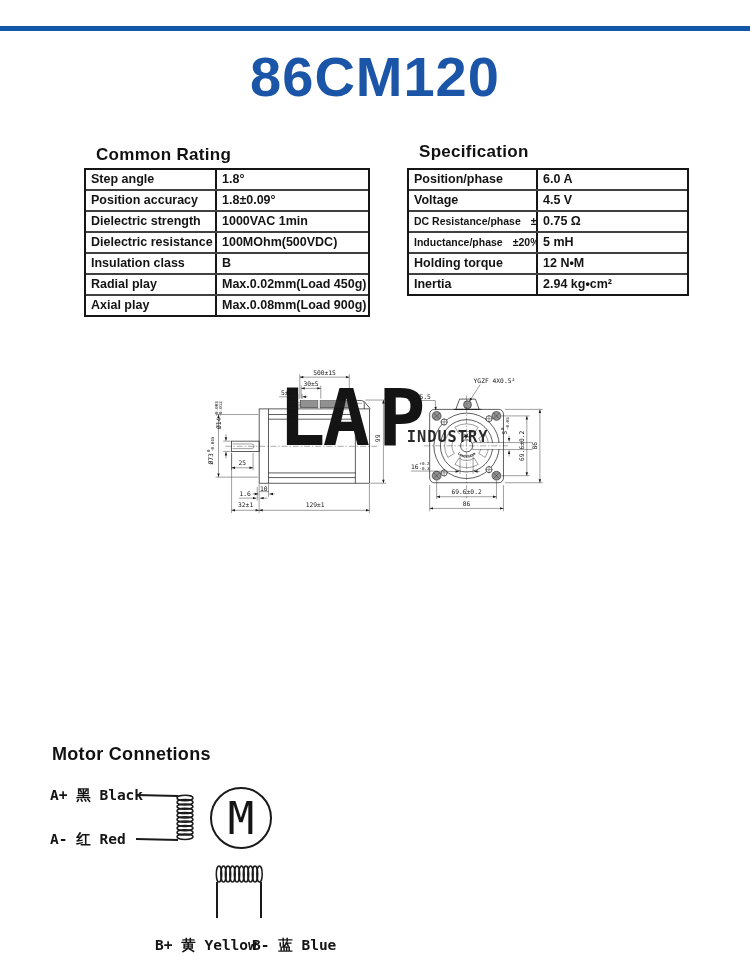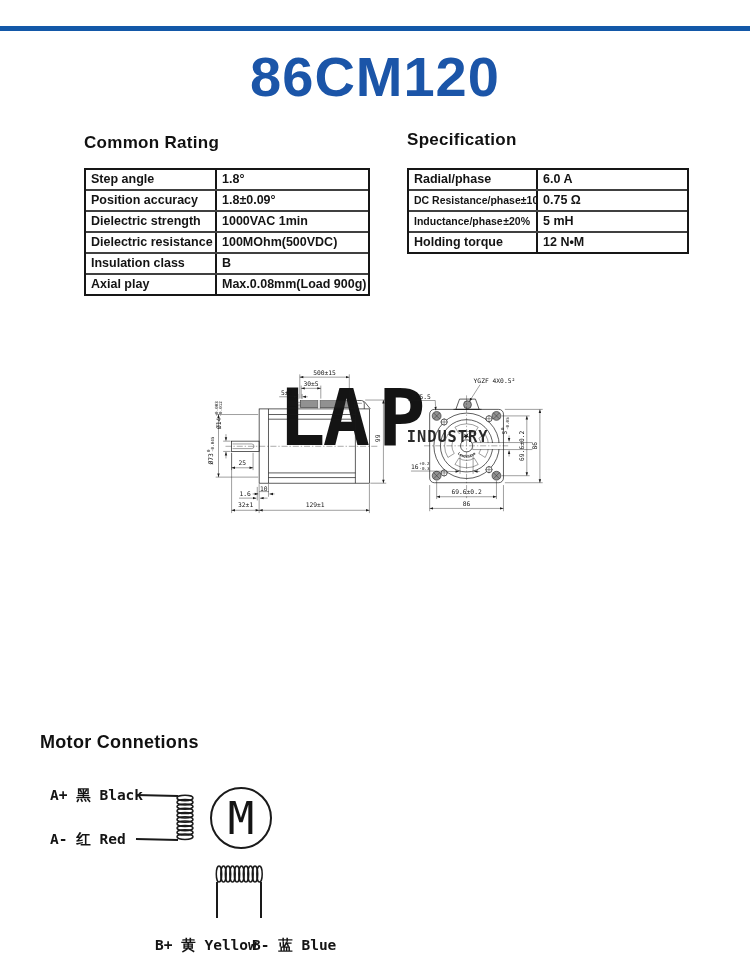--- a/index.html
+++ b/index.html
@@ -2,30 +2,30 @@
 <html><head>
 <meta charset="utf-8">
 <style>
   html,body{margin:0;padding:0;background:#ffffff;}
   .page{position:relative;width:750px;height:966px;background:#fff;overflow:hidden;
         font-family:"Liberation Sans",sans-serif;color:#141414;}
   .topbar{position:absolute;left:0;top:26px;width:750px;height:5px;background:#1358a8;}
   .title{position:absolute;left:0;right:0;top:44px;margin:0;text-align:center;
          font-size:56px;font-weight:700;letter-spacing:1px;color:#1b55a8;
          font-family:"Liberation Sans",sans-serif;}
-  .sec{position:absolute;margin:0;font-size:17px;font-weight:800;letter-spacing:.3px;color:#111;}
+  .sec{position:absolute;margin:12px;font-size:17px;font-weight:800;letter-spacing:.3px;color:#111;}
   .tbl{position:absolute;border:2px solid #161616;background:#fff;}
   .trow{display:grid;}
   .trow + .trow{border-top:2px solid #404040;}
   .cr .trow{grid-template-columns:131px 1fr;}
   .sp .trow{grid-template-columns:129px 1fr;}
   .tl,.tv{font:700 12.5px/19px "Liberation Sans",sans-serif;height:19px;
           padding-left:5px;white-space:nowrap;overflow:hidden;}
   .tl{border-right:2px solid #161616;}
-  .small .tl{font-size:10.5px;display:flex;justify-content:space-between;padding-right:6px;}
+  .small .tl{font-size:10.5px;display:flex;justify-content:space-between;padding-right:6px;gap:10px;}
   svg text{font-family:"DejaVu Sans Mono",monospace;fill:#141414;}
   .dt{font-size:13.5px;}
   .dsm{font-size:9px;}
   .ln{stroke:#1a1a1a;stroke-width:1.5;fill:none;}
   .lnf{stroke:#1a1a1a;stroke-width:1.5;fill:#fff;}
   .tn{stroke:#1a1a1a;stroke-width:0.9;fill:none;}
   .cl{stroke:#1a1a1a;stroke-width:0.8;fill:none;stroke-dasharray:13 4 3 4;}
   .dim{stroke:#1a1a1a;stroke-width:0.9;fill:none;marker-start:url(#ar);marker-end:url(#ar);}
   .are{stroke:#1a1a1a;stroke-width:0.9;fill:none;marker-end:url(#ar);}
   .wire{stroke:#1a1a1a;stroke-width:2;fill:none;}
@@ -57,49 +57,61 @@
       </div>
     <div class="trow">
         <div class="tl">Dielectric resistance</div>
         <div class="tv">100MOhm(500VDC)</div>
       </div>
     <div class="trow">
         <div class="tl">Insulation class</div>
         <div class="tv">B</div>
       </div>
     <div class="trow">
+        <div class="tl">Radial play</div>
+        <div class="tv">Max.0.02mm(Load 450g)</div>
+      </div>
+    <div class="trow">
         <div class="tl">Axial play</div>
         <div class="tv">Max.0.08mm(Load 900g)</div>
       </div>
   </div>
 
   <h2 class="sec" style="left:407px;top:130px">Specification</h2>
 
   <div class="tbl sp" style="left:407px;top:168px;width:278px">
     <div class="trow">
-        <div class="tl">Radial/phase</div>
+        <div class="tl">Position/phase</div>
         <div class="tv">6.0 A</div>
+      </div>
+    <div class="trow">
+        <div class="tl">Voltage</div>
+        <div class="tv">4.5 V</div>
       </div>
     <div class="trow small">
         <div class="tl">
           <span>DC Resistance/phase</span>
           <span>±10%</span>
         </div>
         <div class="tv">0.75 Ω</div>
       </div>
     <div class="trow small">
         <div class="tl">
           <span>Inductance/phase</span>
           <span>±20%</span>
         </div>
         <div class="tv">5 mH</div>
       </div>
     <div class="trow">
         <div class="tl">Holding torque</div>
         <div class="tv">12 N•M</div>
+      </div>
+    <div class="trow">
+        <div class="tl">Inertia</div>
+        <div class="tv">2.94 kg•cm²</div>
       </div>
   </div>
 
   <svg style="position:absolute;left:0;top:365px" width="750" height="320" viewBox="0 365 750 685">
     <defs>
       <marker id="ar" viewBox="0 0 10 8" refX="9.5" refY="4" markerWidth="9.5" markerHeight="7.5" orient="auto-start-reverse">
           <path d="M0.5,0.9 L9.5,4 L0.5,7.1 Z" fill="#1a1a1a"></path>
         </marker>
       <pattern id="xh" width="3.6" height="3.6" patternUnits="userSpaceOnUse">
         <path d="M0,0 L3.6,3.6 M3.6,0 L0,3.6" stroke="#222" stroke-width="0.9"></path>

